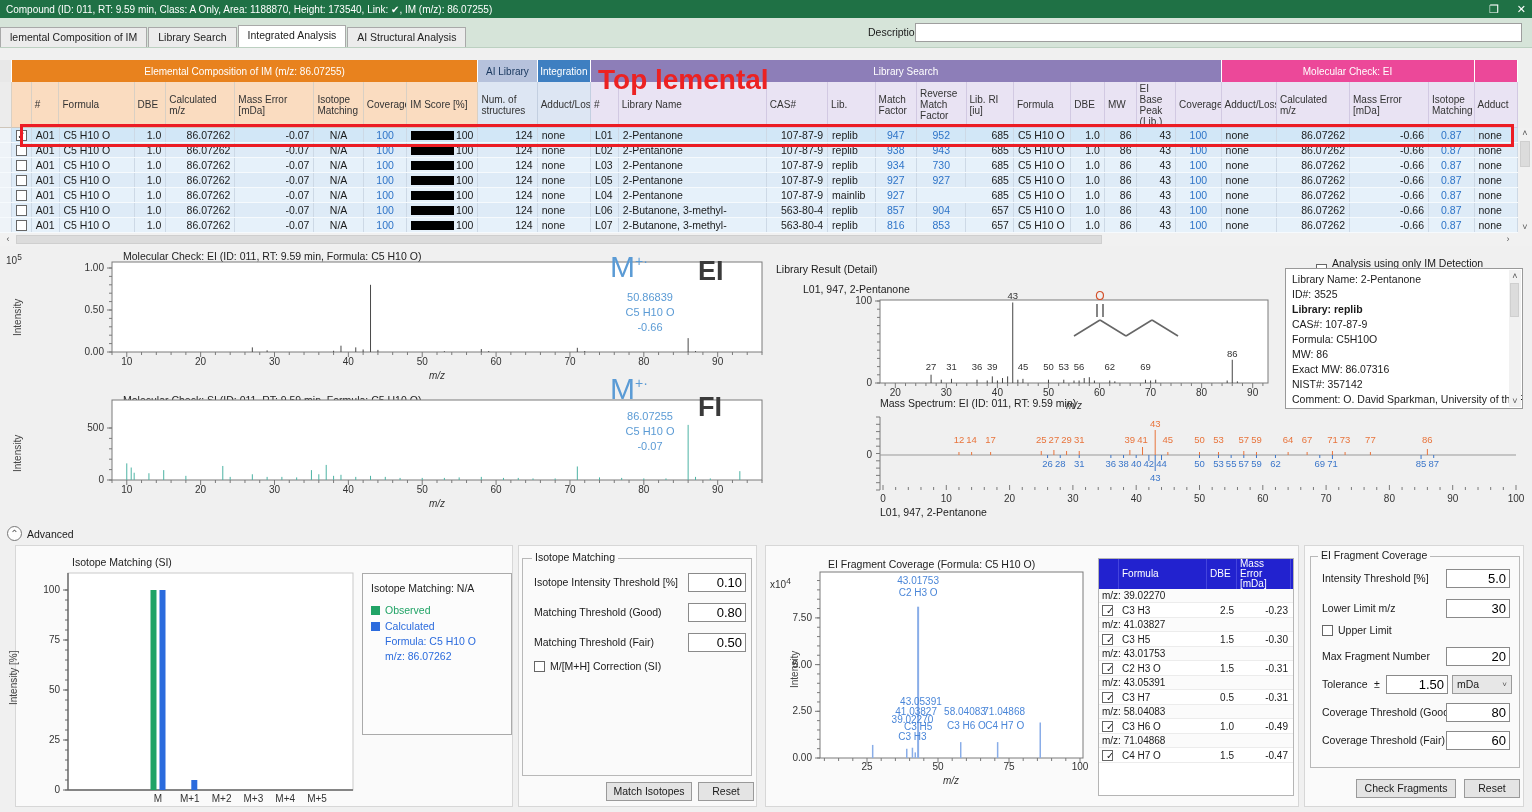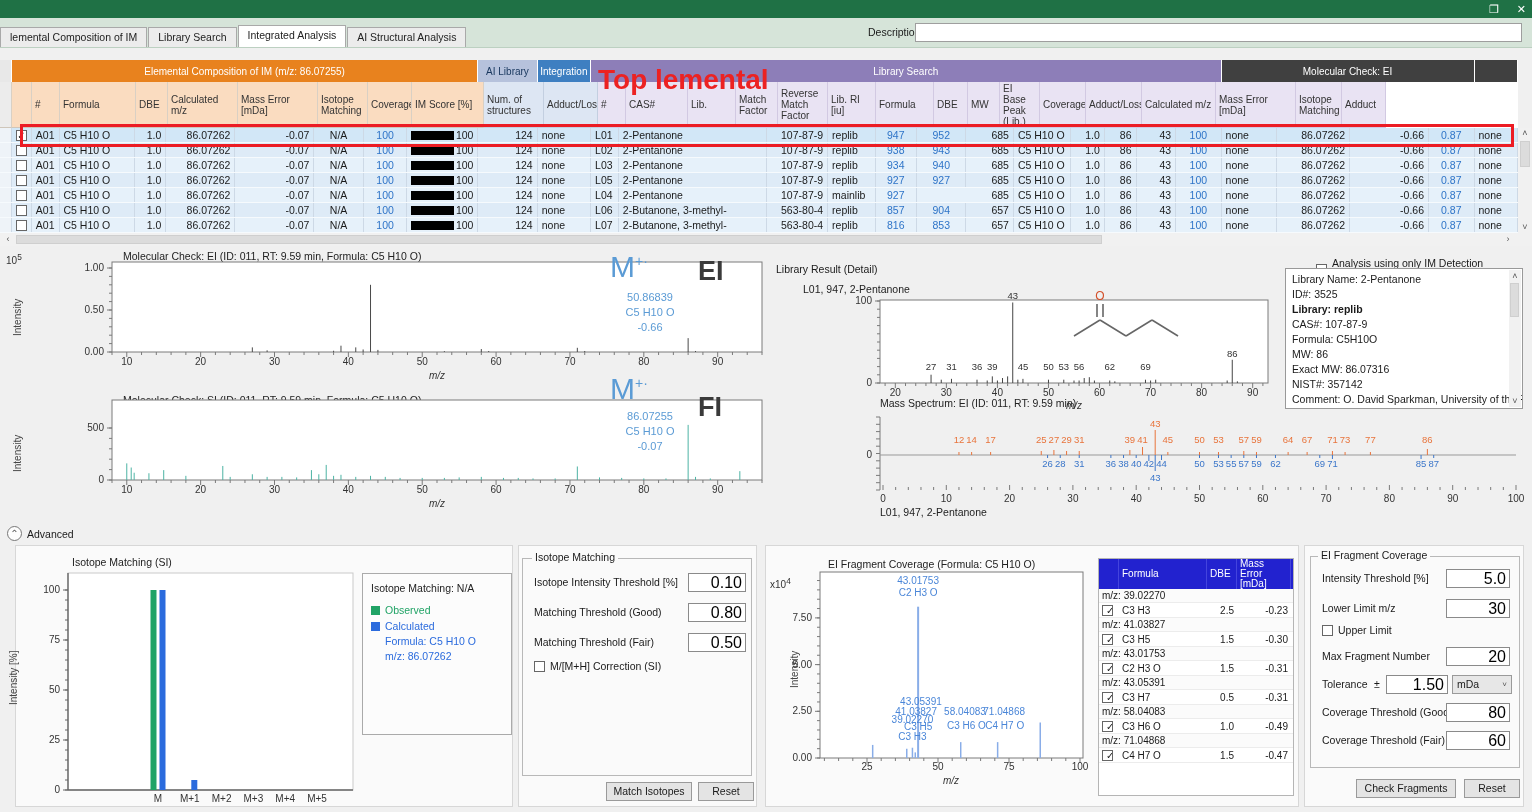--- a/index.html
+++ b/index.html
@@ -18,21 +18,21 @@
   .desc-label { position:absolute; left:868px; top:8px; font-size:10.5px; }
   .desc-input { position:absolute; left:915px; top:5px; width:607px; height:19px; border:1px solid #9e9e9e; background:#fff; font-size:10.5px; padding:0 3px; }
   
   #maintable { position:absolute; left:0; top:60px; width:1518px; overflow:hidden; background:#fff; }
   .trow { display:flex; }
   .gcell { height:22px; display:flex; align-items:center; justify-content:center; font-size:10px; border-right:1px solid #fff; overflow:hidden; white-space:nowrap; }
   .g-elem { background:#e8821e; color:#fff; }
   .g-ai  { background:#b6c2dc; color:#17365d; }
   .g-int { background:#3e7fc1; color:#fff; }
   .g-lib { background:#8d7eb8; color:#fff; }
-  .g-mc  { background:#404040; color:#fff; }
+  .g-mc  { background:#ec4899; color:#fff; }
   .g-sel { background:#e8e8e8; }
   .hcell { height:46px; font-size:10px; line-height:11px; padding:2px 3px; display:flex; align-items:center; border-right:1px solid #d9d0c4; border-bottom:1px solid #cfc6ba; overflow:hidden; }
   .h-sel { background:#ececec; }
   .h-elem { background:#fadcc0; color:#333; }
   .h-ai { background:#dde6f3; color:#333; border-right-color:#c3cfe0; border-bottom-color:#c3cfe0; }
   .h-lib { background:#e9e3f3; color:#333; border-right-color:#d2c9e2; border-bottom-color:#d2c9e2; }
   .drow { display:flex; height:15px; background:#e6f1fa; border-bottom:1px solid #f6fafd; }
   .drow.even { background:#deebf7; }
   .drow.sel { background:#d2e7f7; }
   .dcell { height:100%; padding:1px 4px; font-size:10.5px; line-height:12px; border-right:1px solid #cdd9e6; overflow:hidden; white-space:nowrap; display:flex; align-items:center; }
@@ -59,21 +59,21 @@
   .annsmall { position:absolute; color:#5b9bd5; font-size:11px; width:110px; text-align:center; }
   
   .infobox { position:absolute; left:1285px; top:268px; width:238px; height:141px; border:1px solid #999; background:#fff; overflow:hidden; padding:3px 16px 0 6px; font-size:10.5px; line-height:15px; }
   .infobox .isb { position:absolute; right:1px; top:1px; width:12px; height:137px; background:#f1f1f1; }
   .infobox .isb .arrow { left:0; width:12px; height:12px; line-height:12px; }
   
   .panel { position:absolute; background:#fafafa; border:1px solid #d7d7d7; }
   .gbox { position:absolute; border:1px solid #b8b8b8; }
   .gtitle { position:absolute; font-size:10.5px; background:#fafafa; padding:0 3px; white-space:nowrap; }
   .flabel { position:absolute; font-size:10.5px; white-space:nowrap; }
-  .finput { position:absolute; height:19px; border:1px solid #8a8a8a; background:#fff; font-size:16px; text-align:right; padding:0 3px; font-family:"Liberation Sans",sans-serif; }
+  .finput { position:absolute; height:19px; border:1px solid #8a8a8a; background:#fff; font-size:13px; text-align:right; padding:0 3px; font-family:"Liberation Sans",sans-serif; }
   .btn { position:absolute; height:19px; background:#e4e4e4; border:1px solid #9a9a9a; font-size:10.5px; text-align:center; line-height:17px; }
   .ddown { position:absolute; height:19px; background:#e7e7e7; border:1px solid #9a9a9a; font-size:10.5px; padding:0 4px; line-height:17px; }
   .ddown .car { float:right; font-size:8px; color:#555; }
   .chkrow { position:absolute; display:flex; align-items:center; gap:5px; font-size:10.5px; }
   
   .legend { position:absolute; left:362px; top:573px; width:150px; height:162px; background:#fcfcfc; border:1px solid #aaa; font-size:10.5px; }
   .legend .t { margin:8px 0 10px 8px; color:#222; }
   .lrow { display:flex; align-items:center; gap:5px; margin:4px 0 0 8px; }
   .sq { width:9px; height:9px; flex:0 0 auto; }
   .obs { color:#21a366; }
@@ -92,20 +92,21 @@
   .adv-icon { position:absolute; left:7px; top:526px; width:15px; height:15px; border:1px solid #777; border-radius:50%; color:#555; font-size:10px; text-align:center; line-height:13px; background:#fdfdfd; }
   .adv-label { position:absolute; left:27px; top:528px; font-size:10.5px; }
   .lrd-label { position:absolute; left:776px; top:263px; font-size:10.5px; }
 </style>
 </head>
 <body>
 
 <div id="canvas">
 
   <div class="titlebar">
+    <span>Compound (ID: 011, RT: 9.59 min, Class: A Only, Area: 1188870, Height: 173540, Link: ✔, IM (m/z): 86.07255)</span>
     <span class="wbtns">
       <span>❐</span>
       <span>✕</span>
     </span>
   </div>
 
   <div class="tabstrip">
     <div class="tabs" id="tabs">
         <div class="tab">lemental Composition of IM</div>
         <div class="tab">Library Search</div>
@@ -133,20 +134,21 @@
         <div class="hcell h-elem" style="width: 76px;">Formula</div>
         <div class="hcell h-elem" style="width: 32px;">DBE</div>
         <div class="hcell h-elem" style="width: 70px;">Calculated m/z</div>
         <div class="hcell h-elem" style="width: 80px;">Mass Error [mDa]</div>
         <div class="hcell h-elem" style="width: 50px;">Isotope Matching</div>
         <div class="hcell h-elem" style="width: 44px;">Coverage</div>
         <div class="hcell h-elem" style="width: 72px;">IM Score [%]</div>
         <div class="hcell h-ai" style="width: 60px;">Num. of structures</div>
         <div class="hcell h-ai" style="width: 54px;">Adduct/Loss</div>
         <div class="hcell h-lib" style="width: 28px;">#</div>
+        <div class="hcell h-lib" style="width: 150px;">Library Name</div>
         <div class="hcell h-lib" style="width: 62px;">CAS#</div>
         <div class="hcell h-lib" style="width: 48px;">Lib.</div>
         <div class="hcell h-lib" style="width: 42px;">Match Factor</div>
         <div class="hcell h-lib" style="width: 50px;">Reverse Match Factor</div>
         <div class="hcell h-lib" style="width: 48px;">Lib. RI [iu]</div>
         <div class="hcell h-lib" style="width: 58px;">Formula</div>
         <div class="hcell h-lib" style="width: 34px;">DBE</div>
         <div class="hcell h-lib" style="width: 32px;">MW</div>
         <div class="hcell h-lib" style="width: 40px;">EI Base Peak (Lib.)</div>
         <div class="hcell h-lib" style="width: 46px;">Coverage</div>
@@ -250,21 +252,21 @@
             <span>100</span>
           </div>
         </div>
         <div class="dcell r" style="width: 60px;">124</div>
         <div class="dcell" style="width: 54px;">none</div>
         <div class="dcell" style="width: 28px;">L03</div>
         <div class="dcell" style="width: 150px;">2-Pentanone</div>
         <div class="dcell r" style="width: 62px;">107-87-9</div>
         <div class="dcell" style="width: 48px;">replib</div>
         <div class="dcell c blue" style="width: 42px;">934</div>
-        <div class="dcell c blue" style="width: 50px;">940</div>
+        <div class="dcell c blue" style="width: 50px;">730</div>
         <div class="dcell r" style="width: 48px;">685</div>
         <div class="dcell" style="width: 58px;">C5 H10 O</div>
         <div class="dcell r" style="width: 34px;">1.0</div>
         <div class="dcell r" style="width: 32px;">86</div>
         <div class="dcell r" style="width: 40px;">43</div>
         <div class="dcell c blue" style="width: 46px;">100</div>
         <div class="dcell" style="width: 56px;">none</div>
         <div class="dcell r" style="width: 74px;">86.07262</div>
         <div class="dcell r" style="width: 80px;">-0.66</div>
         <div class="dcell c blue" style="width: 46px;">0.87</div>

